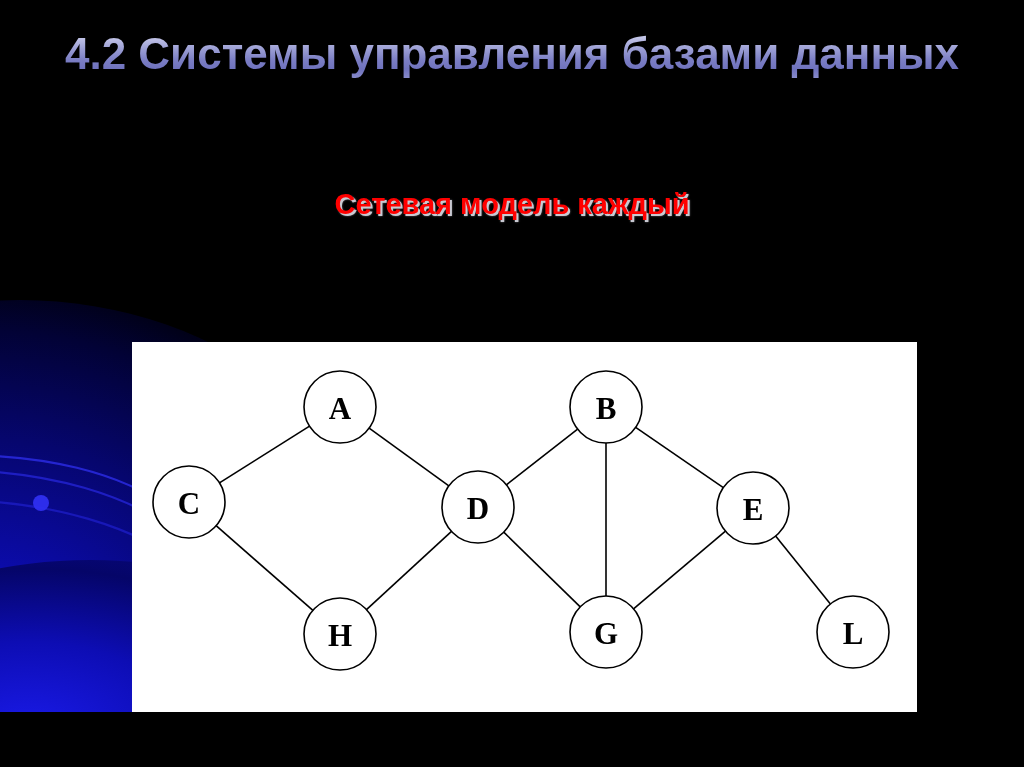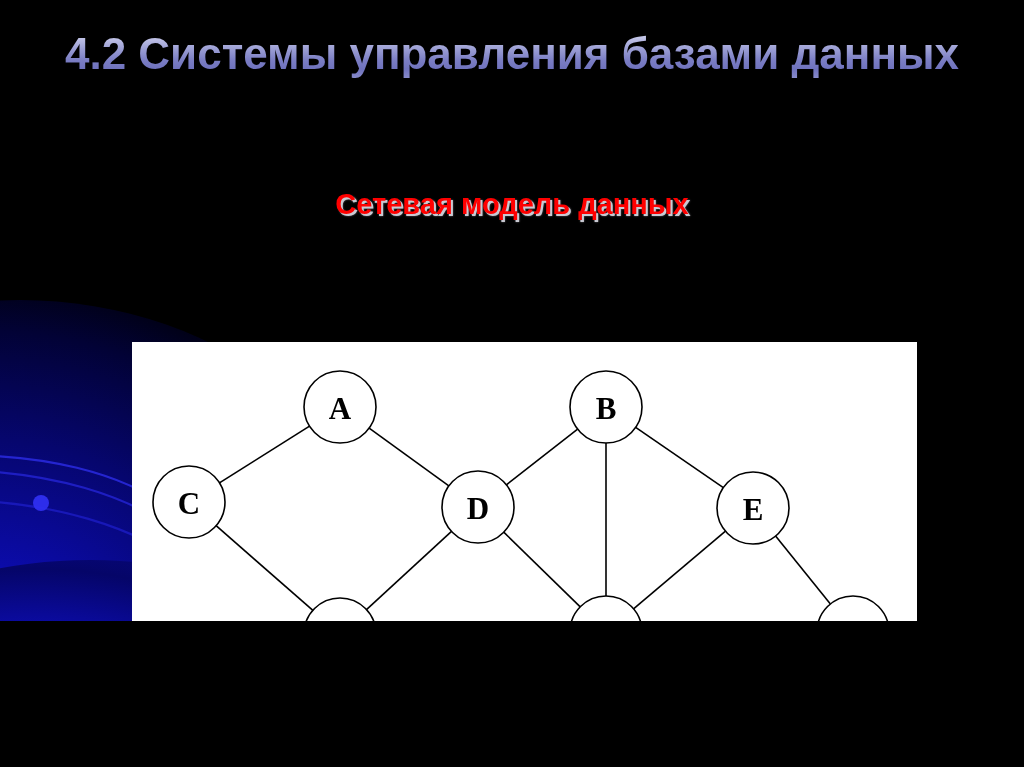--- a/index.html
+++ b/index.html
@@ -6,21 +6,21 @@
     margin: 0;
     padding: 0;
     background: #000;
   }
   body {
     font-family: "Liberation Sans", sans-serif;
   }
   #slide {
     position: relative;
     width: 1024px;
-    height: 621px;
+    height: 712px;
     background: #000000;
     overflow: hidden;
   }
 
   
   .bg-glow {
     position: absolute;
     left: -360px;
     top: 300px;
     width: 760px;
@@ -154,21 +154,21 @@
     <path d="M -40 455 C 40 455, 120 470, 175 512" stroke="#2a2ae0" stroke-width="2.2" fill="none" opacity="0.85"></path>
     <path d="M -40 470 C 45 472, 130 492, 188 540" stroke="#2424d4" stroke-width="2.2" fill="none" opacity="0.8"></path>
     <path d="M -40 500 C 50 502, 135 525, 192 570" stroke="#1e1ec8" stroke-width="2.2" fill="none" opacity="0.75"></path>
     <circle cx="41" cy="503" r="8" fill="#2f2ff0" opacity="0.95"></circle>
     <path d="M 300 720 C 320 745, 330 757, 338 767" stroke="#1a1ad0" stroke-width="2" fill="none" opacity="0.55"></path>
     <path d="M 330 718 C 350 742, 362 757, 372 767" stroke="#1414b8" stroke-width="2" fill="none" opacity="0.5"></path>
   </svg>
 
   <div id="title">4.2 Системы управления базами данных</div>
 
-  <div id="subtitle">Сетевая модель данных</div>
+  <div id="subtitle">Сетевая модель каждый</div>
 
 
   <div id="diagram-panel">
     <svg id="diagram-svg" viewBox="0 0 785 373">
       <g id="edges-group">
           <line x1="87.47112009438524" y1="140.8294277551881" x2="177.52887990561476" y2="84.1705722448119" class="edge-line"></line>
           <line x1="237.15099433997926" y1="86.12390894201395" x2="316.84900566002074" y2="143.87609105798603" class="edge-line"></line>
           <line x1="84.10387724276825" y1="183.6934556029497" x2="180.89612275723175" y2="268.3065443970503" class="edge-line"></line>
           <line x1="234.48969031857" y1="267.6218067358088" x2="319.51030968143" y2="189.37819326419122" class="edge-line"></line>
           <line x1="374.36887745408427" y1="142.83681448899665" x2="445.63112254591573" y2="87.16318551100335" class="edge-line"></line>

